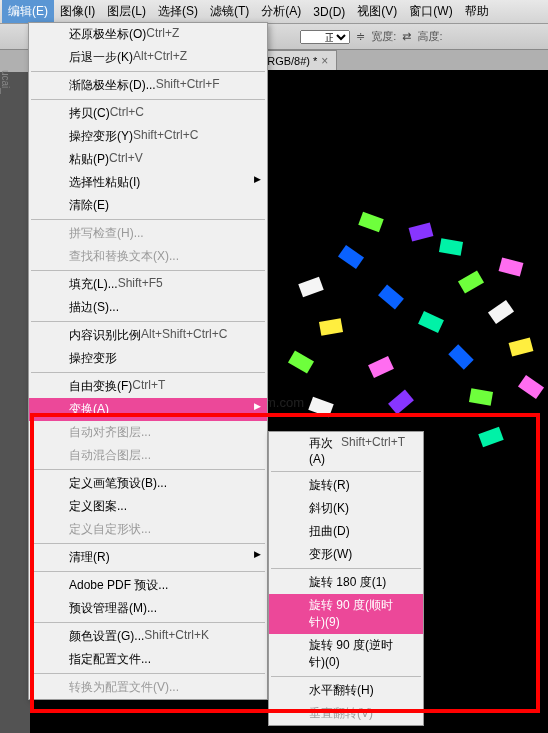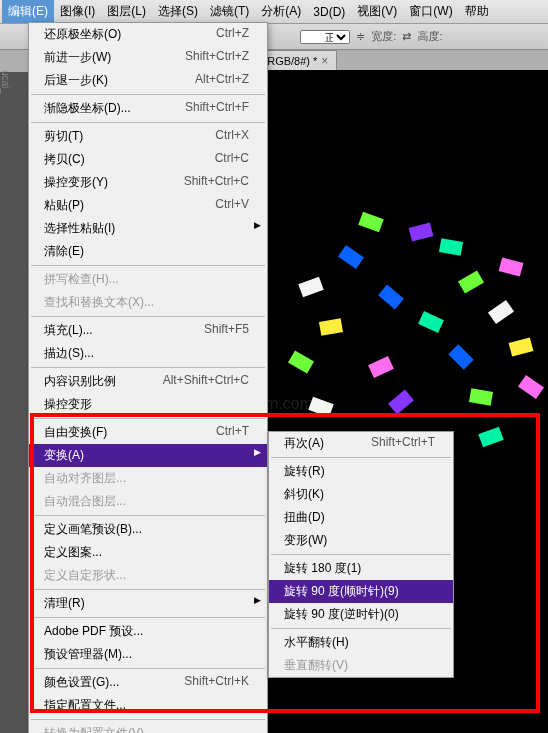--- a/index.html
+++ b/index.html
@@ -16,31 +16,31 @@
   
   .tab-strip { background: #b0b0b0; height: 22px; display: flex; align-items: center; font-size: 11px; padding-left: 6px; }
   .tab { background: #d8d8d8; padding: 3px 8px; border: 1px solid #888; display: flex; align-items: center; gap: 4px; margin-left: 240px; }
   .tab-close { font-size: 12px; color: #666; }
   .side-label { position: absolute; left: 0; top: 70px; writing-mode: vertical-lr; font-size: 10px; color: #888; }
   
   .canvas-area { position: absolute; top: 70px; left: 30px; right: 0; bottom: 0; background: #000; }
   .c { position: absolute; width: 22px; height: 14px; }
   
   .watermark { position: absolute; top: 340px; left: 200px; color: rgba(255,255,255,0.15); font-size: 50px; font-weight: bold; z-index: 2; pointer-events: none; }
-  .watermark-sub { position: absolute; top: 395px; left: 265px; color: rgba(255,255,255,0.12); font-size: 16px; pointer-events: none; }
+  .watermark-sub { position: absolute; top: 395px; left: 265px; color: rgba(255,255,255,0.12); font-size: 13px; pointer-events: none; }
   
   .dropdown { position: absolute; top: 22px; left: 28px; width: 240px; background: #f0f0f0; border: 1px solid #999; box-shadow: 2px 2px 6px rgba(0,0,0,0.3); z-index: 10; font-size: 12px; }
-  .menu-item { display: flex; justify-content: space-between; padding: 3px 18px 3px 15px; cursor: default; position: relative; }
-  .menu-item.highlighted { background: #4c1d95; color: #fff; }
+  .menu-item { display: flex; padding: 3px 18px 3px 40px; cursor: default; position: relative; }
+  .menu-item.highlighted { background: #ec4899; color: #fff; }
   .menu-item.disabled { color: #9a9a9a; }
   .menu-sep { height: 1px; background: #bbb; margin: 2px 2px; }
   .menu-arrow { position: absolute; right: 6px; }
   .kbd { color: #555; font-size: 12px; }
   
-  .submenu { position: absolute; top: 431px; left: 268px; width: 186px; background: #f0f0f0; border: 1px solid #999; box-shadow: 2px 2px 6px rgba(0,0,0,0.3); z-index: 11; font-size: 12px; }
+  .submenu { position: absolute; top: 431px; left: 268px; width: 156px; background: #f0f0f0; border: 1px solid #999; box-shadow: 2px 2px 6px rgba(0,0,0,0.3); z-index: 11; font-size: 12px; }
   
   .red-border { position: absolute; top: 413px; left: 30px; width: 510px; height: 300px; border: 4px solid #ff0000; pointer-events: none; z-index: 20; }
 </style>
 </head>
 <body>
 
 <div class="menubar">
   <span class="menubar-item active">编辑(E)</span>
   <span class="menubar-item">图像(I)</span>
   <span class="menubar-item">图层(L)</span>
@@ -97,37 +97,29 @@
 
 <div class="watermark">网</div>
 <div class="watermark-sub">m.com</div>
 
 <div class="dropdown" id="edit-menu">
     <div class="menu-item">
       <span>还原极坐标(O)</span>
       <span class="kbd">Ctrl+Z</span>
     </div>
     <div class="menu-item">
-      <span>前进一步(W)</span>
-      <span class="kbd">Shift+Ctrl+Z</span>
-    </div>
-    <div class="menu-item">
       <span>后退一步(K)</span>
       <span class="kbd">Alt+Ctrl+Z</span>
     </div>
     <div class="menu-sep"></div>
     <div class="menu-item">
       <span>渐隐极坐标(D)...</span>
       <span class="kbd">Shift+Ctrl+F</span>
     </div>
     <div class="menu-sep"></div>
-    <div class="menu-item">
-      <span>剪切(T)</span>
-      <span class="kbd">Ctrl+X</span>
-    </div>
     <div class="menu-item">
       <span>拷贝(C)</span>
       <span class="kbd">Ctrl+C</span>
     </div>
     <div class="menu-item">
       <span>操控变形(Y)</span>
       <span class="kbd">Shift+Ctrl+C</span>
     </div>
     <div class="menu-item">
       <span>粘贴(P)</span>

